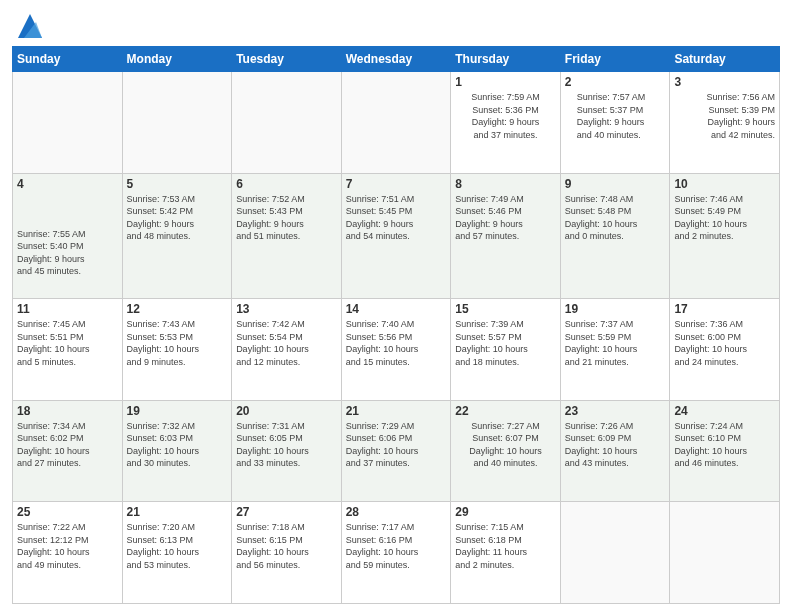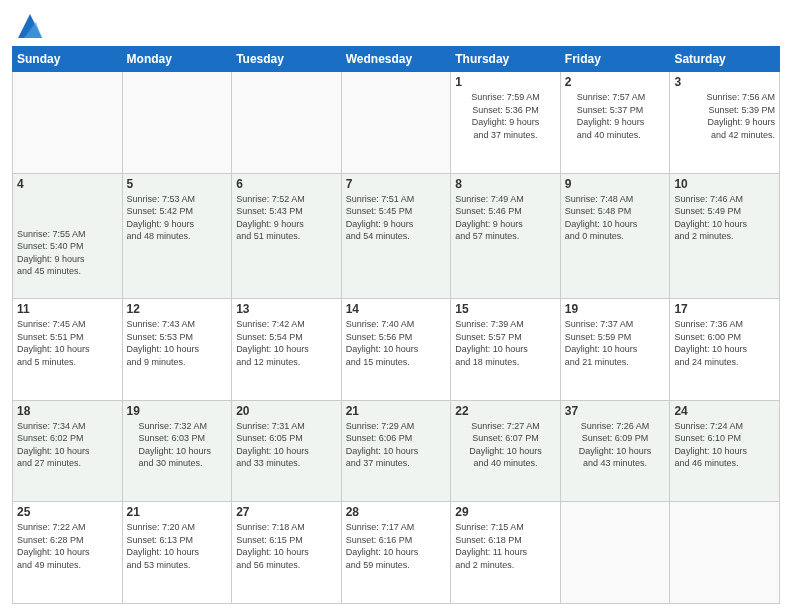--- a/index.html
+++ b/index.html
@@ -271,21 +271,21 @@
         <tr class="row-alt">
           <td>
             <span class="day-num">18</span>
             <div class="day-info" style="white-space: pre-line;">Sunrise: 7:34 AM
 Sunset: 6:02 PM
 Daylight: 10 hours
 and 27 minutes.</div>
           </td>
           <td>
             <span class="day-num">19</span>
-            <div class="day-info" style="white-space: pre-line; margin-left: 12px;">Sunrise: 7:32 AM
+            <div class="day-info" style="white-space: pre-line;">Sunrise: 7:32 AM
 Sunset: 6:03 PM
 Daylight: 10 hours
 and 30 minutes.</div>
           </td>
           <td>
             <span class="day-num">20</span>
             <div class="day-info" style="white-space: pre-line;">Sunrise: 7:31 AM
 Sunset: 6:05 PM
 Daylight: 10 hours
 and 33 minutes.</div>
@@ -298,39 +298,39 @@
 and 37 minutes.</div>
           </td>
           <td>
             <span class="day-num">22</span>
             <div class="day-info" style="white-space: pre-line; text-align: center;">Sunrise: 7:27 AM
 Sunset: 6:07 PM
 Daylight: 10 hours
 and 40 minutes.</div>
           </td>
           <td>
-            <span class="day-num">37</span>
-            <div class="day-info" style="white-space: pre-line; text-align: center;">Sunrise: 7:26 AM
+            <span class="day-num">23</span>
+            <div class="day-info" style="white-space: pre-line;">Sunrise: 7:26 AM
 Sunset: 6:09 PM
 Daylight: 10 hours
 and 43 minutes.</div>
           </td>
           <td>
             <span class="day-num">24</span>
             <div class="day-info" style="white-space: pre-line;">Sunrise: 7:24 AM
 Sunset: 6:10 PM
 Daylight: 10 hours
 and 46 minutes.</div>
           </td>
         </tr>
         <tr>
           <td>
             <span class="day-num">25</span>
             <div class="day-info" style="white-space: pre-line;">Sunrise: 7:22 AM
-Sunset: 6:28 PM
+Sunset: 12:12 PM
 Daylight: 10 hours
 and 49 minutes.</div>
           </td>
           <td>
             <span class="day-num">21</span>
             <div class="day-info" style="white-space: pre-line;">Sunrise: 7:20 AM
 Sunset: 6:13 PM
 Daylight: 10 hours
 and 53 minutes.</div>
           </td>

